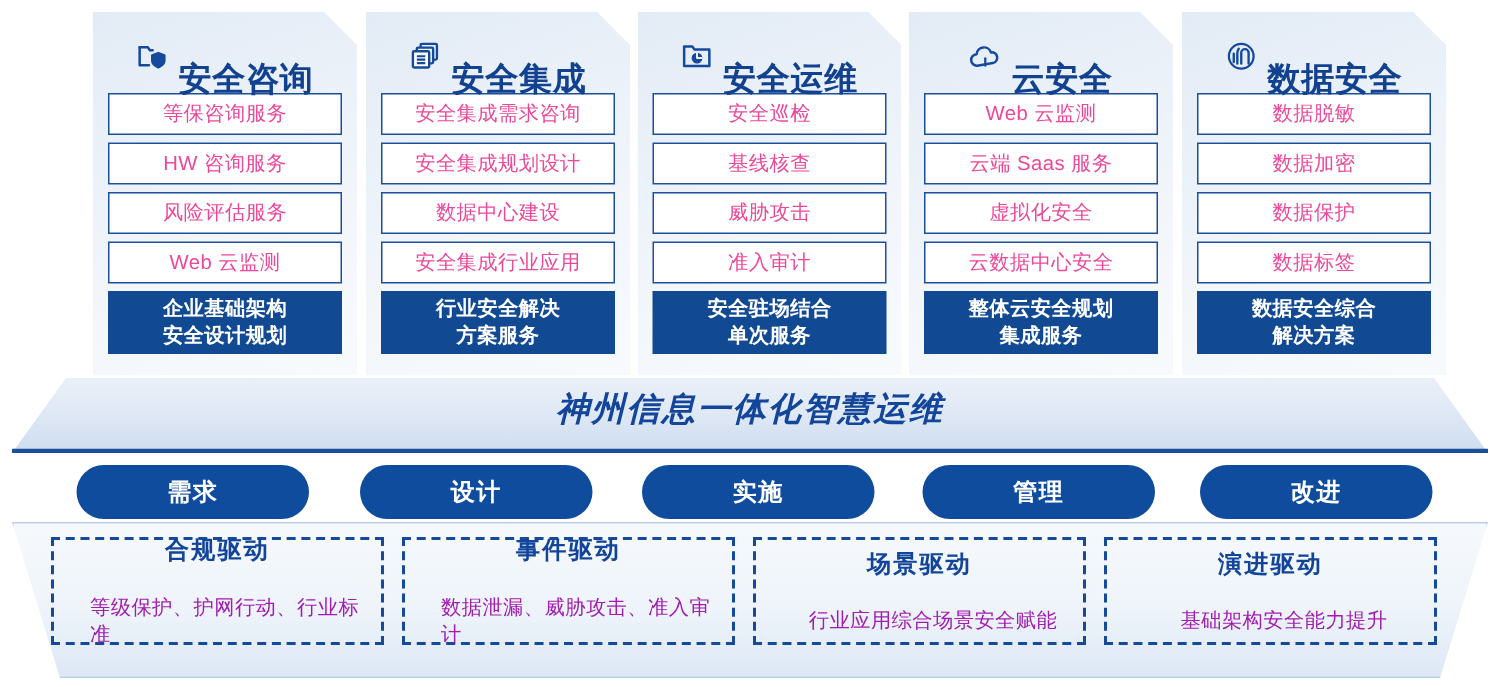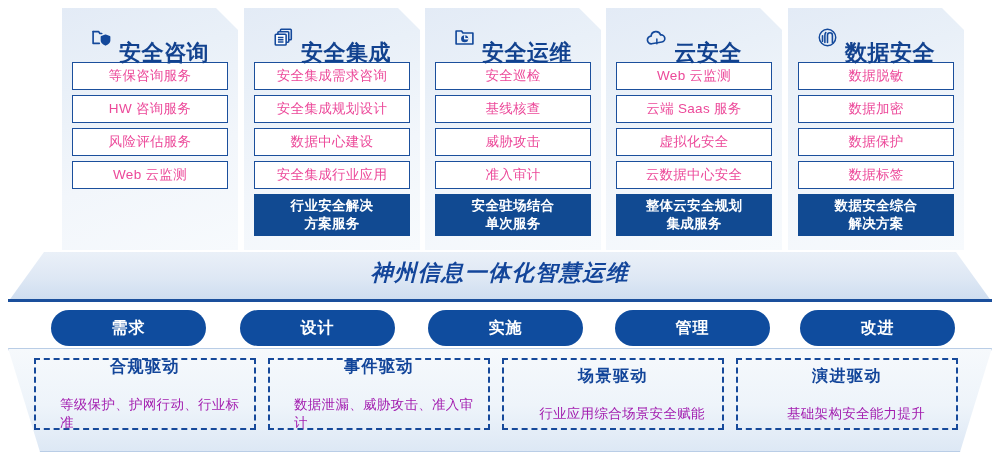--- a/index.html
+++ b/index.html
@@ -140,20 +140,24 @@
               <path d="M2.4 5.2v13.6h7.1"></path>
             <path d="M16.6 9.6l4.6 1.7v4.1c0 2.4-2.1 3.9-4.6 5-2.5-1.1-4.6-2.6-4.6-5v-4.1z" fill="#14499b" stroke="#14499b"></path>
           </svg>
         </span>
         <span class="card-title">安全咨询</span>
       </div>
       <div class="item">等保咨询服务</div>
       <div class="item">HW 咨询服务</div>
       <div class="item">风险评估服务</div>
       <div class="item">Web 云监测</div>
+      <div class="item-footer">
+        <span>企业基础架构</span>
+        <span>安全设计规划</span>
+      </div>
     </div>
 
     <div class="card c1">
       <div class="card-head">
         <span class="ic">
           <svg viewBox="0 0 24 24" width="21" height="21" fill="none" stroke="#14499b" stroke-width="1.8" stroke-linejoin="round">
             <rect x="8.5" y="2.6" width="12.4" height="12" rx="1"></rect>
             <rect x="5.6" y="5.4" width="12.4" height="12" rx="1" fill="#eef3fa"></rect>
             <rect x="2.6" y="8.2" width="12.4" height="12.4" rx="1" fill="#ffffff"></rect>
             <path d="M5.6 12h6.4M5.6 14.6h6.4M5.6 17.2h6.4" stroke-width="1.7"></path>

